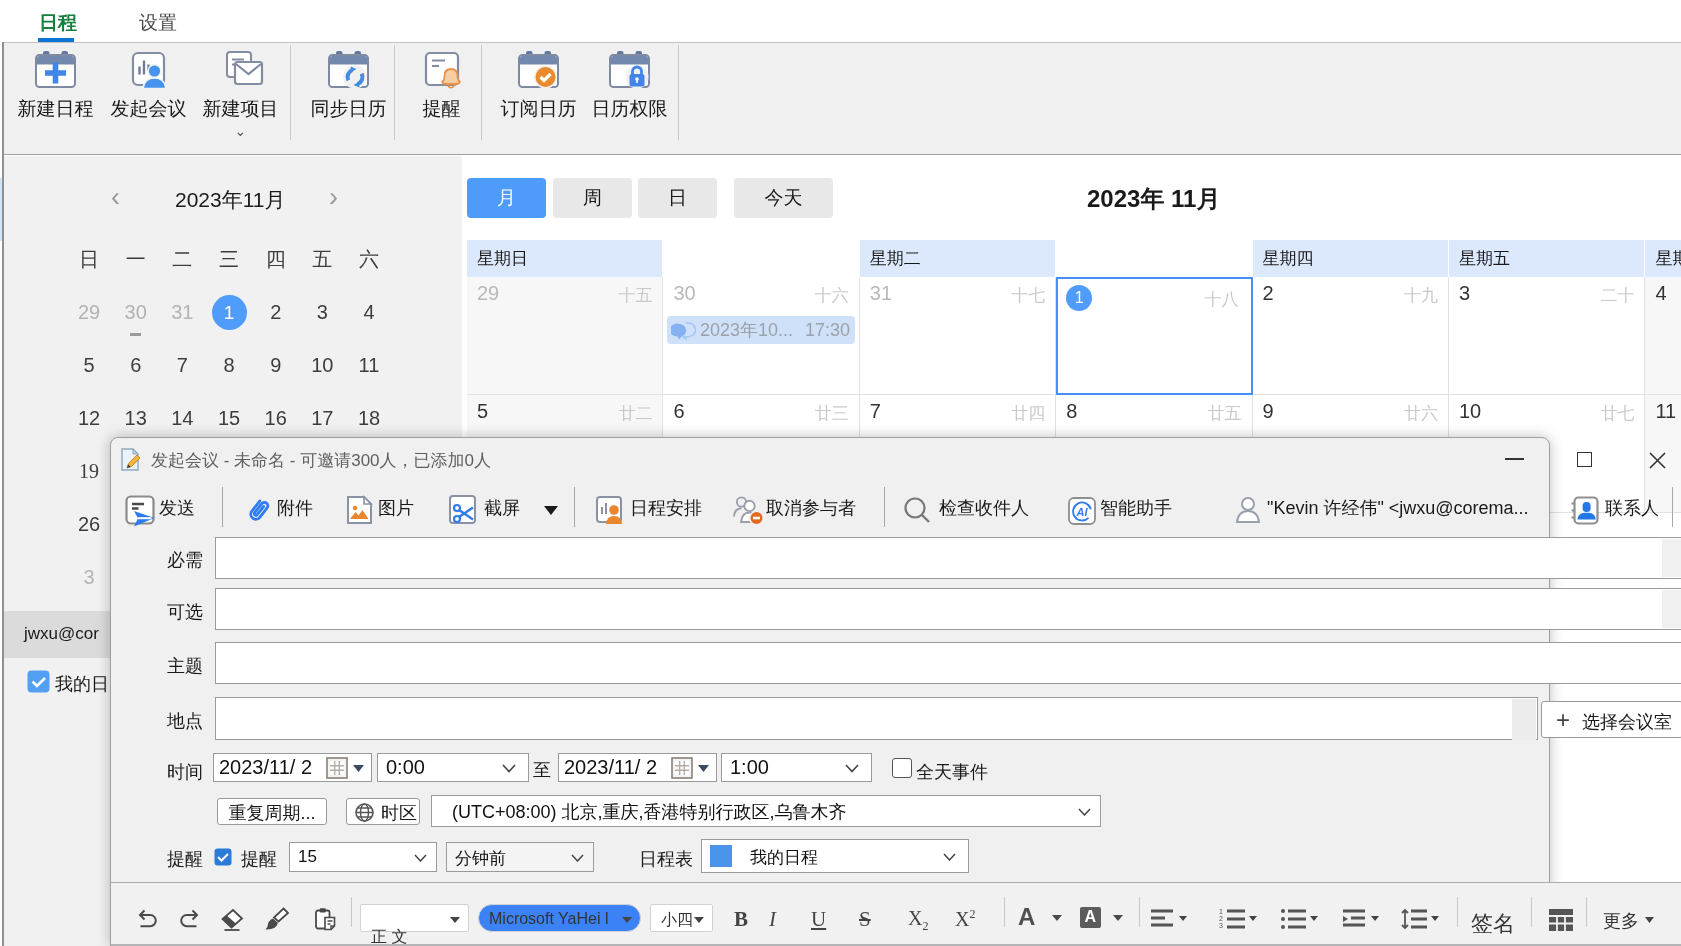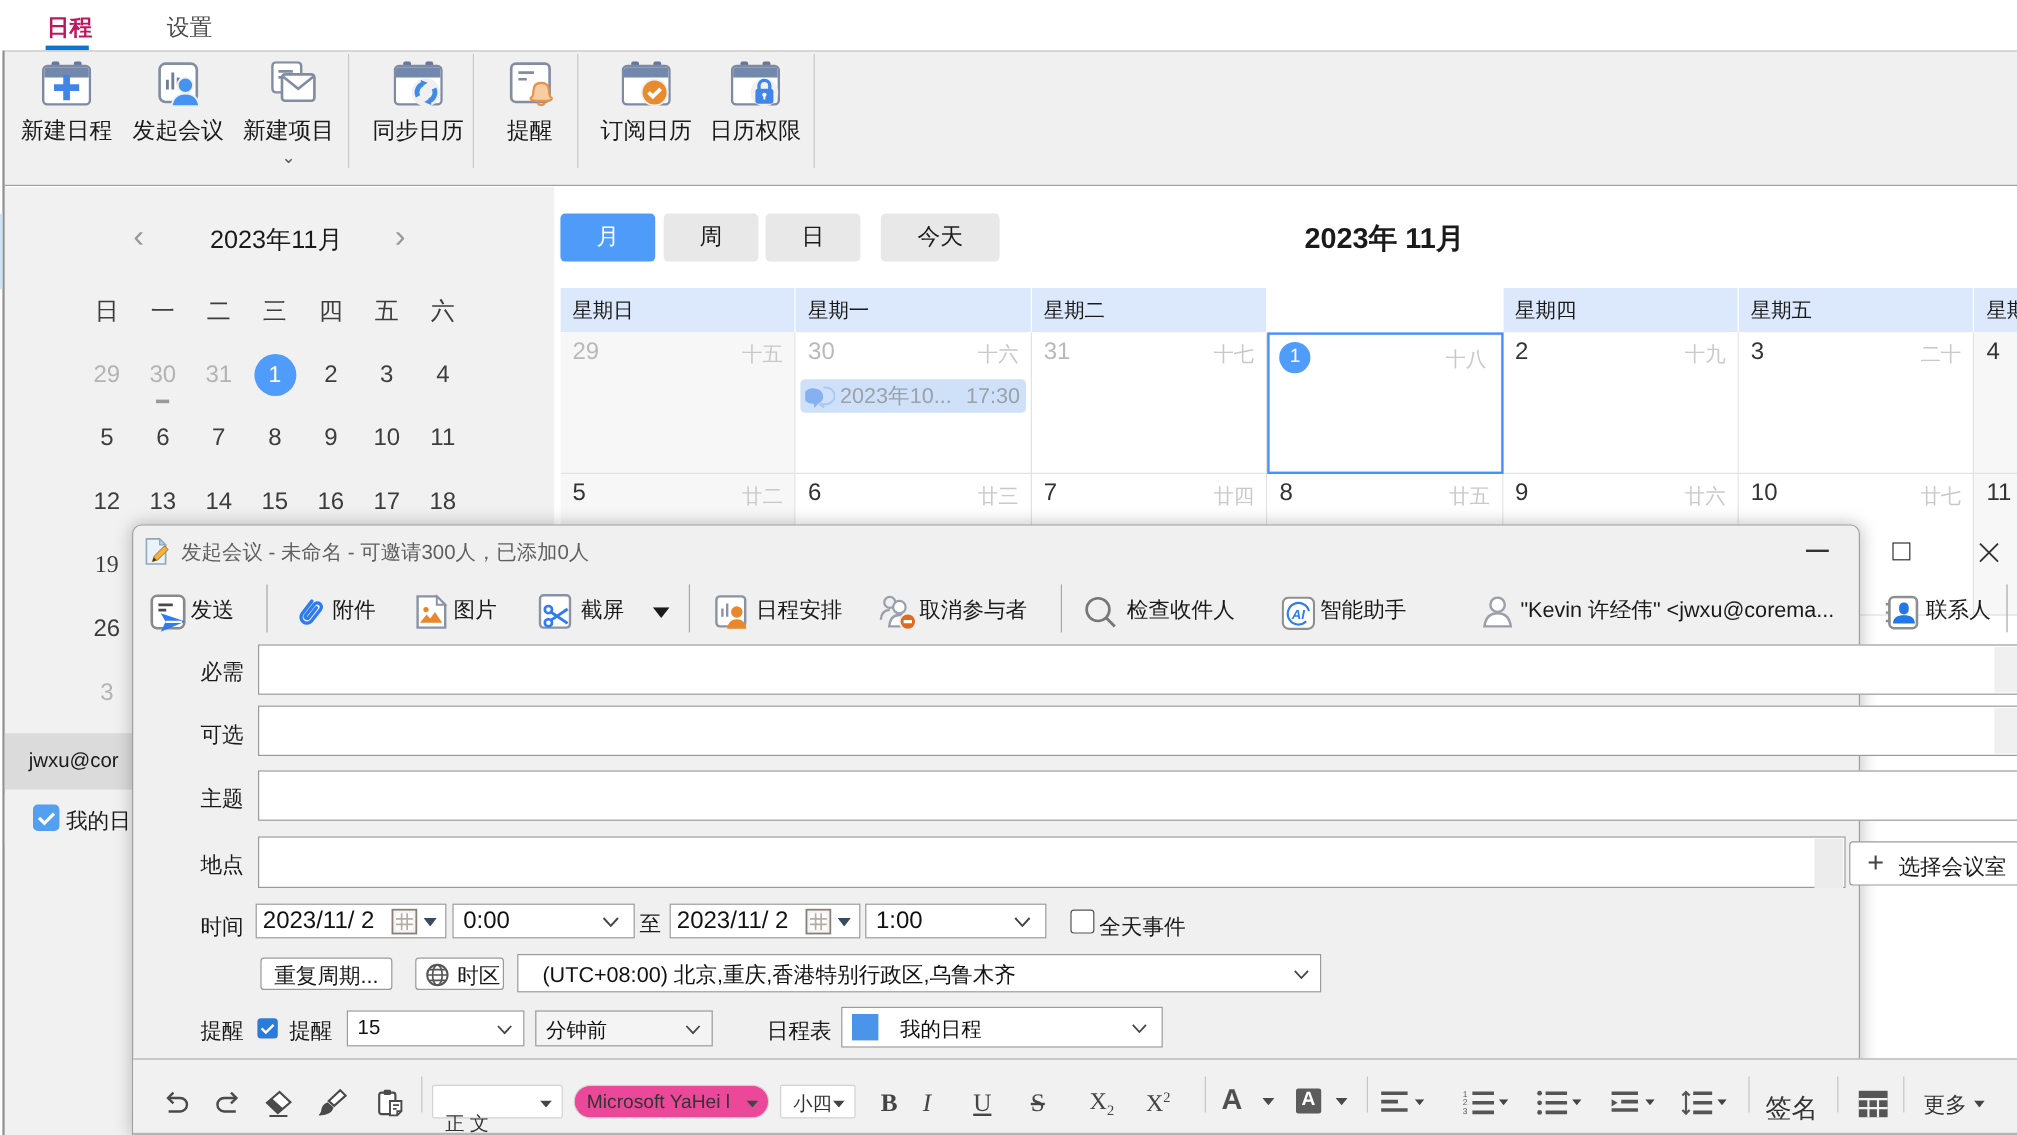--- a/index.html
+++ b/index.html
@@ -2,21 +2,21 @@
 <html><head>
 <meta charset="utf-8">
 <style>
 * { margin:0; padding:0; box-sizing:border-box; }
 html,body { width:1681px; height:946px; overflow:hidden; }
 body { font-family:"Liberation Sans",sans-serif; background:#ffffff; position:relative; }
 .abs { position:absolute; }
 
 
 #tabbar { left:0; top:0; width:1681px; height:42px; background:#ffffff; }
-#tabbar .tab1 { position:absolute; left:39px; top:10px; font-size:19px; font-weight:bold; color:#be185d; }
+#tabbar .tab1 { position:absolute; left:39px; top:10px; font-size:19px; font-weight:bold; color:#15803d; }
 #tabbar .tab2 { position:absolute; left:139px; top:10px; font-size:19px; color:#494949; }
 #tabbar .under { position:absolute; left:38px; top:38px; width:36px; height:4px; background:#0c75d2; }
 #leftline { left:2px; top:0; width:2px; height:946px; background:#909090; }
 
 
 #ribbon { left:4px; top:42px; width:1677px; height:113px; background:#f0f0f0; border-top:1px solid #c3c3c3; border-bottom:1px solid #9f9f9f; }
 .rbtn { position:absolute; top:8px; text-align:center; }
 .rbtn svg { display:block; margin:0 auto; }
 .rbtn .cap { font-size:19px; color:#1a1a1a; white-space:nowrap; margin-top:7px; }
 .rsep { position:absolute; top:2px; width:1px; height:95px; background:#c9c9c9; }
@@ -232,21 +232,20 @@
   <span style="position:absolute;left:51px;top:10px;font-size:18px;color:#1a1a1a;">我的日</span>
 </div>
 <div class="abs" id="main">
   <div class="vbtn sel" style="left:5px;width:79px;">月</div>
   <div class="vbtn" style="left:91px;width:79px;">周</div>
   <div class="vbtn" style="left:176px;width:79px;">日</div>
   <div class="vbtn" style="left:272px;width:99px;">今天</div>
   <div id="mtitle">2023年 11月</div>
   <div id="grid">
       <div class="ghead" style="left:0px;width:195.4px;">星期日</div>
-      <div class="ghead" style="left:196.4px;width:195.4px;">星期一</div>
       <div class="ghead" style="left:392.8px;width:195.40000000000003px;">星期二</div>
       <div class="ghead" style="left:785.6px;width:195.39999999999998px;">星期四</div>
       <div class="ghead" style="left:982px;width:195.4000000000001px;">星期五</div>
       <div class="ghead" style="left:1178.4px;width:195.39999999999986px;">星期六</div>
       <div class="gcell wkend" style="left:0px;top:37px;width:196.4px;height:118px;">
         <div class="gnum dim">29</div>
         <div class="glun">十五</div>
       </div>
       <div class="gcell wkend" style="left:0px;top:155px;width:196.4px;height:118px;">
         <div class="gnum">5</div>
@@ -530,21 +529,21 @@
         <path d="M13.5 14 h5 M13.5 17 h3" stroke="#4a4a4a" stroke-width="1.5"></path>
         <path d="M20.5 19 h-3.5 v3.5" fill="none" stroke="#4a4a4a" stroke-width="1.4"></path>
       </svg>
       <div style="position:absolute;left:240px;top:14px;width:1px;height:30px;background:#c6c6c6;"></div>
       <div style="position:absolute;left:249px;top:21px;width:109px;height:28px;background:#fff;border:1px solid #d2d2d2;border-radius:2px;">
         <span style="position:absolute;left:10px;top:5px;font-size:16px;color:#333;white-space:nowrap;margin-top:17px;">正 文</span>
         <svg width="10" height="6" viewBox="0 0 10 6" style="position:absolute;right:8px;top:12px;">
           <path d="M0 0 h10 l-5 6 z" fill="#444"></path>
         </svg>
       </div>
-      <div style="position:absolute;left:367px;top:21px;width:163px;height:28px;background:#ec4899;border:1px solid #d2d2d2;border-radius:14px;">
+      <div style="position:absolute;left:367px;top:21px;width:163px;height:28px;background:#3b82f6;border:1px solid #d2d2d2;border-radius:14px;">
         <span style="position:absolute;left:10px;top:5px;font-size:16px;color:#333;white-space:nowrap;">Microsoft YaHei l</span>
         <svg width="10" height="6" viewBox="0 0 10 6" style="position:absolute;right:8px;top:12px;">
           <path d="M0 0 h10 l-5 6 z" fill="#444"></path>
         </svg>
       </div>
       <div style="position:absolute;left:539px;top:21px;width:63px;height:28px;background:#fff;border:1px solid #d2d2d2;border-radius:2px;">
         <span style="position:absolute;left:10px;top:5px;font-size:16px;color:#333;white-space:nowrap;">小四</span>
         <svg width="10" height="6" viewBox="0 0 10 6" style="position:absolute;right:8px;top:12px;">
           <path d="M0 0 h10 l-5 6 z" fill="#444"></path>
         </svg>

